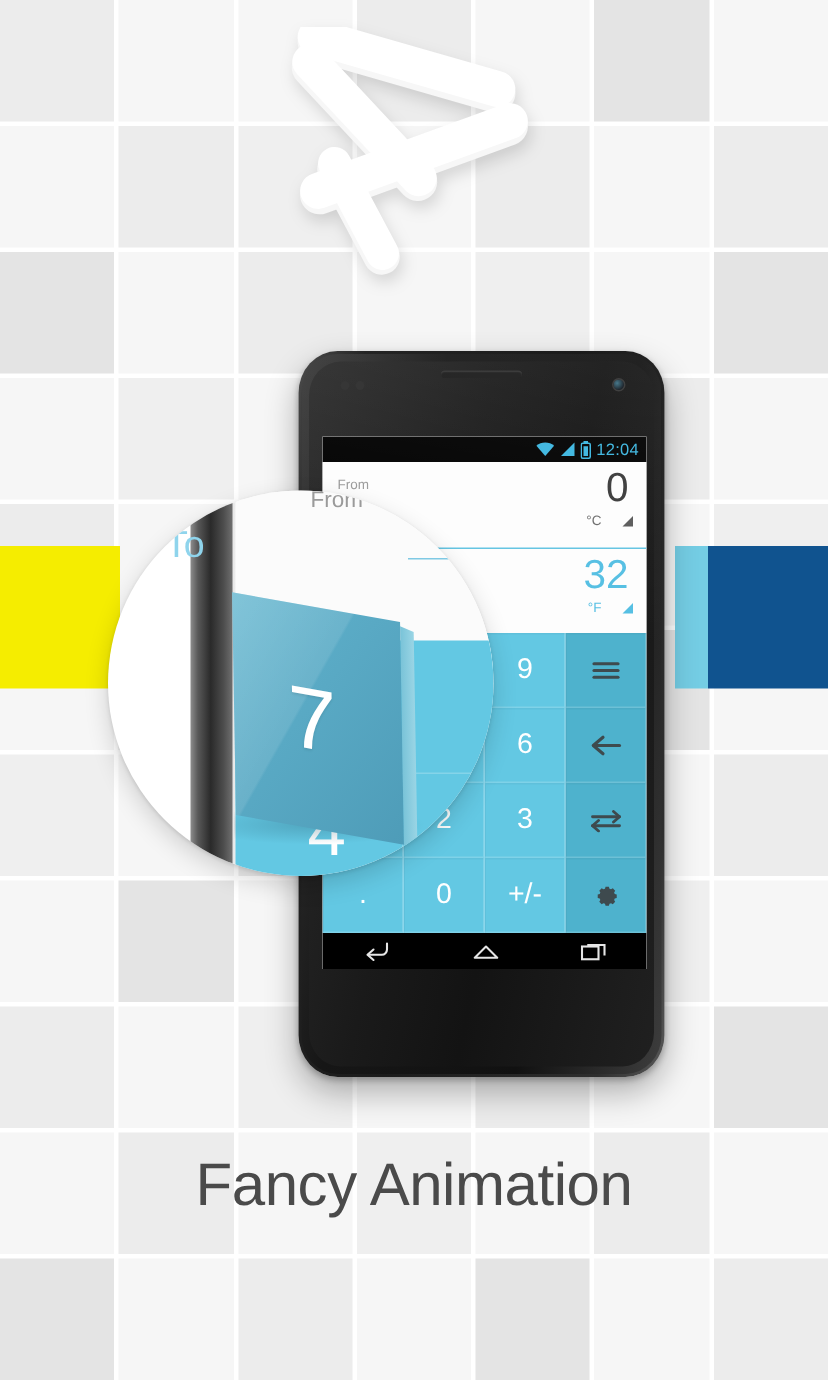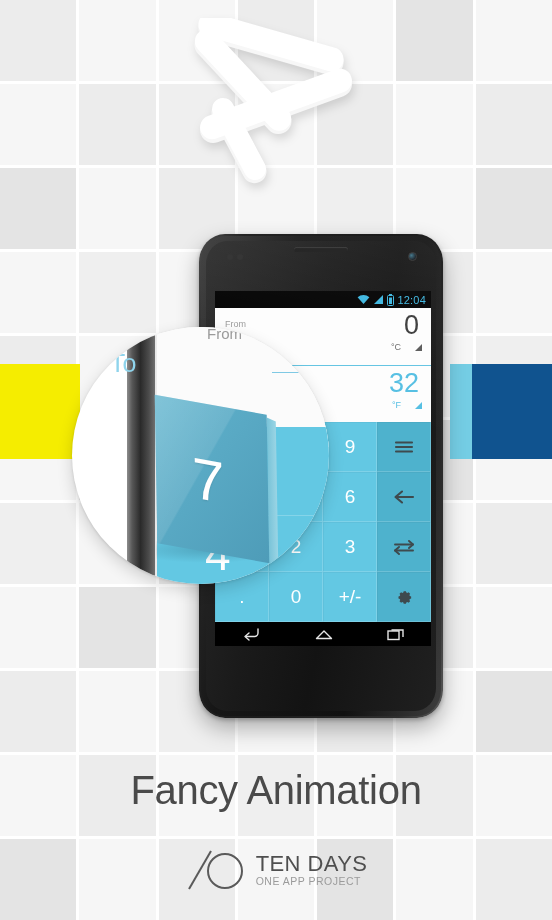--- a/index.html
+++ b/index.html
@@ -384,24 +384,14 @@
         <div class="edge"></div>
         <div class="face"></div>
         <div class="shine"></div>
         <div class="seven">7</div>
       </div>
     </div>
   </div>
 
   <div class="headline">Fancy Animation</div>
 
-  <div class="brand">
-    <svg class="brand-mark" width="62" height="44" viewBox="0 0 62 44">
-      <line x1="4" y1="41" x2="26" y2="3" stroke="#5a5a5a" stroke-width="2"></line>
-      <circle cx="40" cy="23" r="17" fill="none" stroke="#5a5a5a" stroke-width="2"></circle>
-    </svg>
-    <div class="brand-text">
-      <div class="brand-name">TEN DAYS</div>
-      <div class="brand-sub">ONE APP PROJECT</div>
-    </div>
-  </div>
 
 </div>
 
 </body></html>

